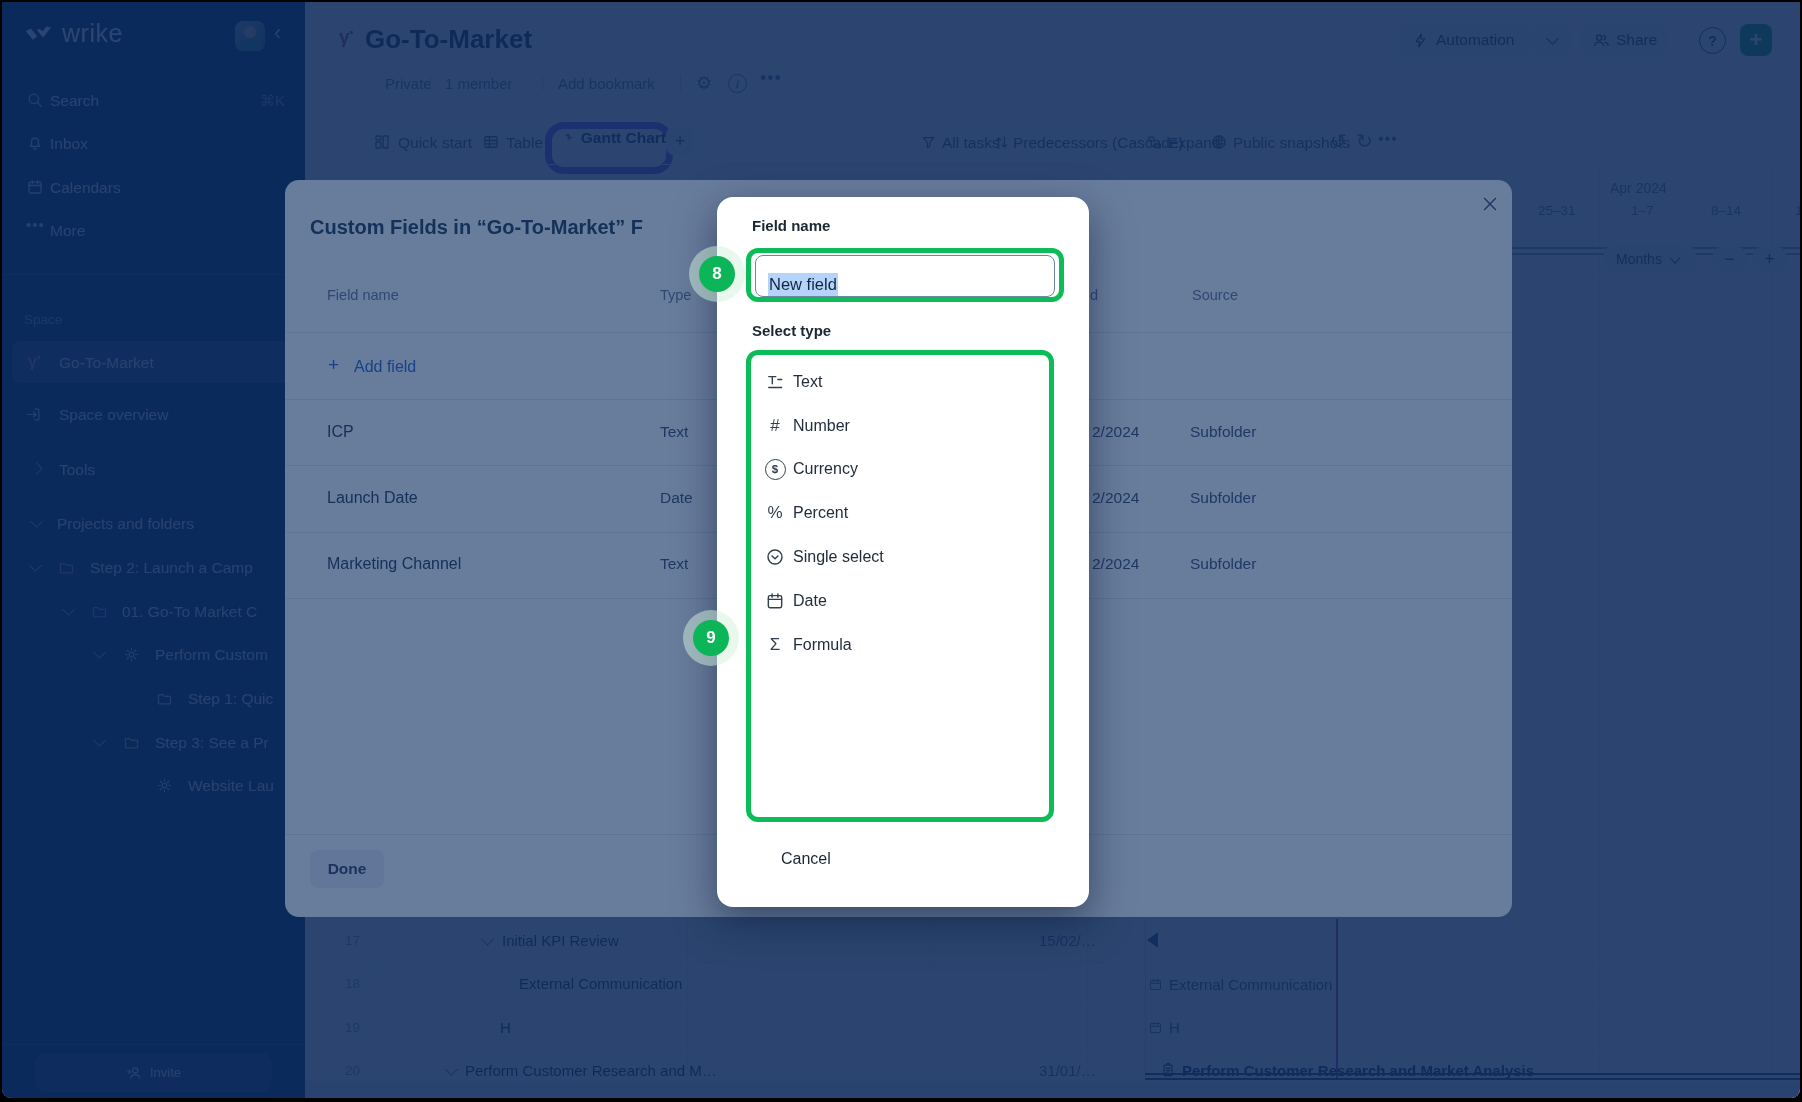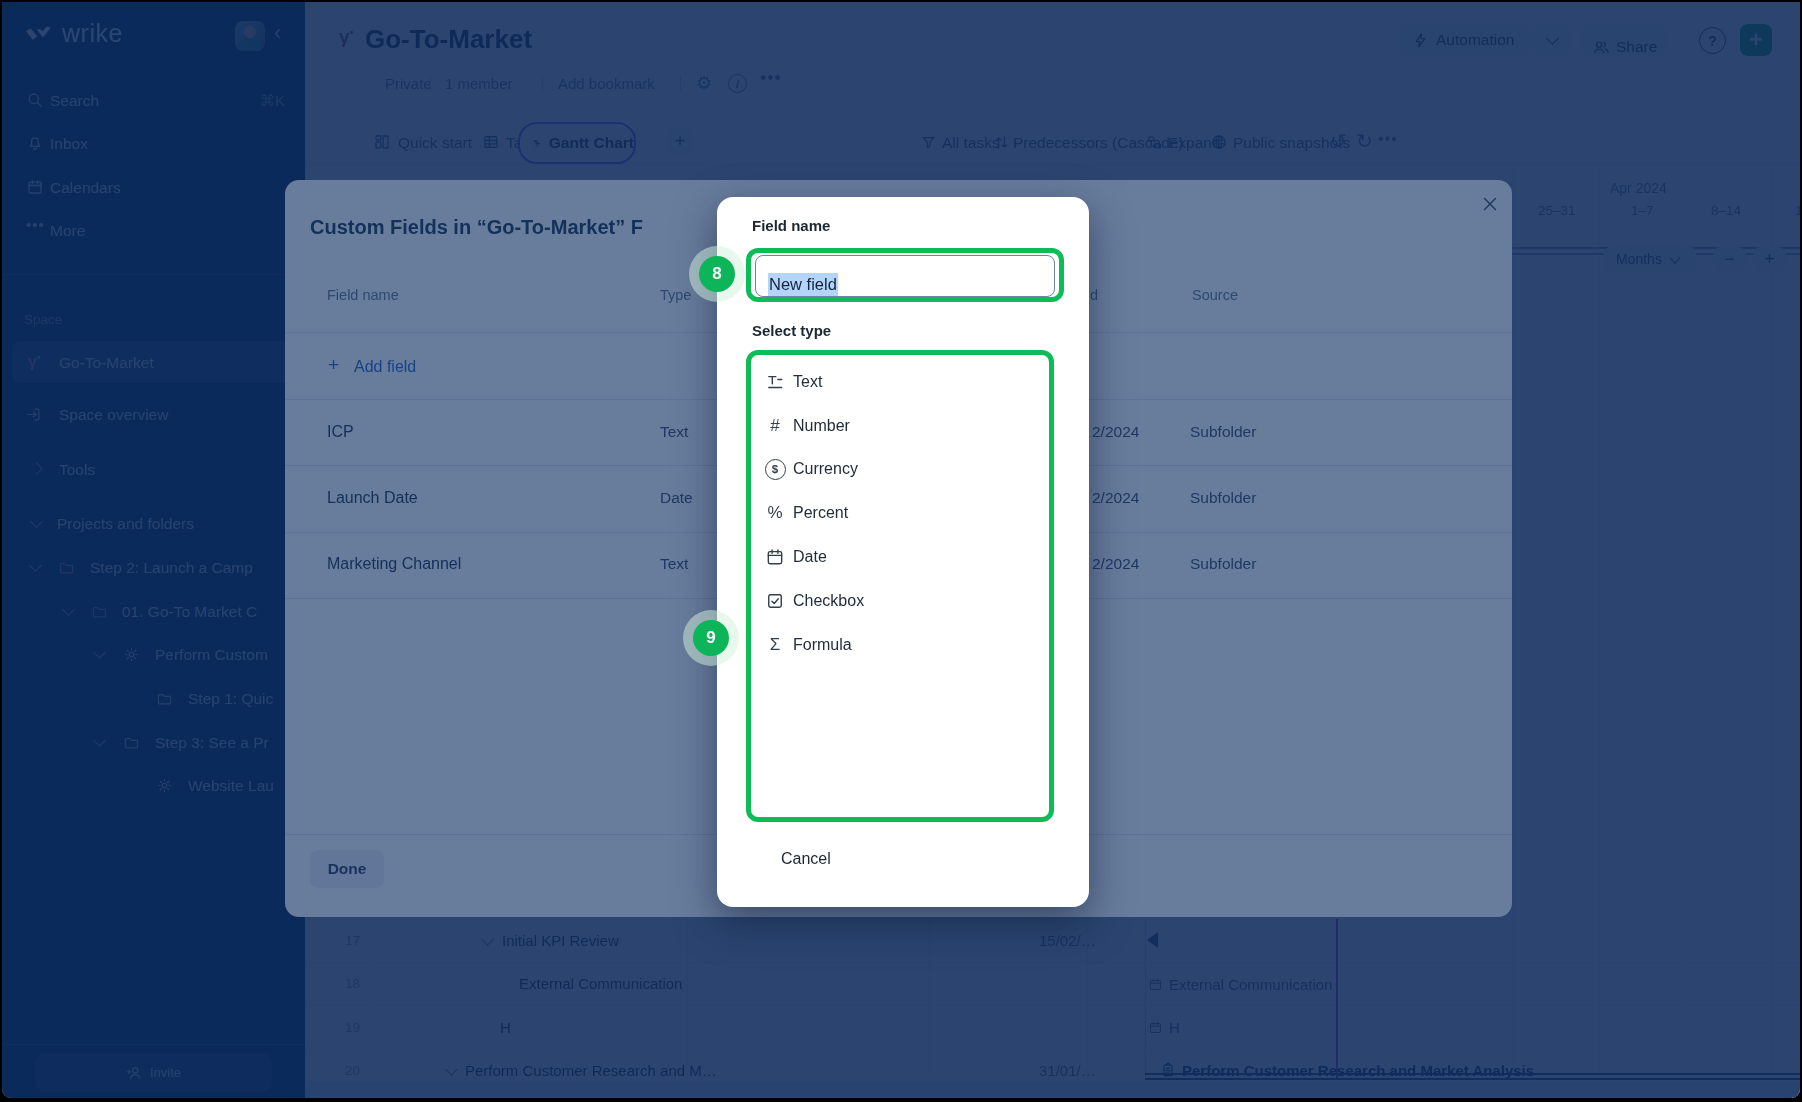--- a/index.html
+++ b/index.html
@@ -171,38 +171,38 @@
 
   <div class="r pill" style="left:1398px;top:22px;width:133px;height:32px;display:flex;align-items:center">
     <svg class="ic" width="17" height="17" style="margin-left:12px;color:#3A4A66">
         <use href="#i-bolt"></use>
       </svg>
     <span class="tx" style="margin-left:7px;color:#3A4A66;font-size:15.5px">Automation</span>
   </div>
   <div class="r pill" style="left:1532px;top:22px;width:36px;height:32px;display:flex;align-items:center;justify-content:center">
     <span class="cv cvd" style="color:#3A4A66;margin-top:-3px"></span>
   </div>
-  <div class="r pill" style="left:1580px;top:22px;width:84px;height:32px;display:flex;align-items:flex-end">
+  <div class="r pill" style="left:1580px;top:22px;width:84px;height:32px;display:flex;align-items:center">
     <svg class="ic" width="18" height="18" style="margin-left:10px;color:#3A4A66">
         <use href="#i-people"></use>
       </svg>
     <span class="tx" style="margin-left:6px;color:#3A4A66;font-size:15.5px">Share</span>
   </div>
   <div class="r qm" style="left:1697px;top:25px;width:25px;height:25px;font-size:14px">?</div>
   <div class="r" style="left:1738px;top:22px;width:32px;height:32px;border-radius:8px;background:#2FA15D;display:flex;align-items:center;justify-content:center;color:#fff;font-size:22px;font-weight:700">+</div>
 
   <svg class="ic r" width="18" height="18" style="left:371px;top:131px;color:#51637F">
       <use href="#i-qstart"></use>
     </svg>
   <span class="r tx mtx" style="left:396px;top:132px">Quick start</span>
   <svg class="ic r" width="18" height="18" style="left:480px;top:131px;color:#51637F">
       <use href="#i-table"></use>
     </svg>
   <span class="r tx mtx" style="left:504px;top:132px">Table</span>
-  <div class="r" style="left:516px;top:120px;width:114px;height:38px;border:2px solid #8b5cf6;border-radius:19px;background:#fff;box-shadow:0 1px 3px rgba(20,40,80,.08);display:flex;align-items:center">
+  <div class="r" style="left:543px;top:120px;width:114px;height:38px;border:7px solid #8b5cf6;border-radius:19px;background:#fff;box-shadow:0 1px 3px rgba(20,40,80,.08);display:flex;align-items:flex-start">
     <svg class="ic" width="17" height="17" style="margin-left:13px;color:#33415C">
         <use href="#i-gantt"></use>
       </svg>
     <span class="tx" style="margin-left:7px;color:#33415C;font-size:15.5px;font-weight:600">Gantt Chart</span>
   </div>
   <div class="r pill" style="left:664px;top:125px;width:28px;height:28px;display:flex;align-items:center;justify-content:center;color:#51637F;font-size:19px">+</div>
 
   <svg class="ic r" width="17" height="17" style="left:918px;top:132px;color:#51637F">
       <use href="#i-funnel"></use>
     </svg>
@@ -444,34 +444,34 @@
           </span>
           <span class="tx">Currency</span>
         </div>
       <div class="ptype">
           <span class="pic glyph">%</span>
           <span class="tx">Percent</span>
         </div>
       <div class="ptype">
           <span class="pic">
             <svg class="ic" width="20" height="20">
+              <use href="#i-single"></use>
+            </svg>
+          </span>
+          <span class="tx">Single select</span>
+        </div>
+      <div class="ptype">
+          <span class="pic">
+            <svg class="ic" width="20" height="20">
               <use href="#i-cal"></use>
             </svg>
           </span>
           <span class="tx">Date</span>
         </div>
       <div class="ptype">
-          <span class="pic">
-            <svg class="ic" width="20" height="20">
-              <use href="#i-checkbox"></use>
-            </svg>
-          </span>
-          <span class="tx">Checkbox</span>
-        </div>
-      <div class="ptype">
           <span class="pic glyph">Σ</span>
           <span class="tx">Formula</span>
         </div>
     </div>
     <span class="r tx" style="left:64px;top:653px;color:#1B2733;font-size:16px">Cancel</span>
   </div>
 
   <div class="r anno ann-halo" style="left:687px;top:244px"></div>
   <div class="r anno ann-circle" style="left:697px;top:254px">
       <span>8</span>

